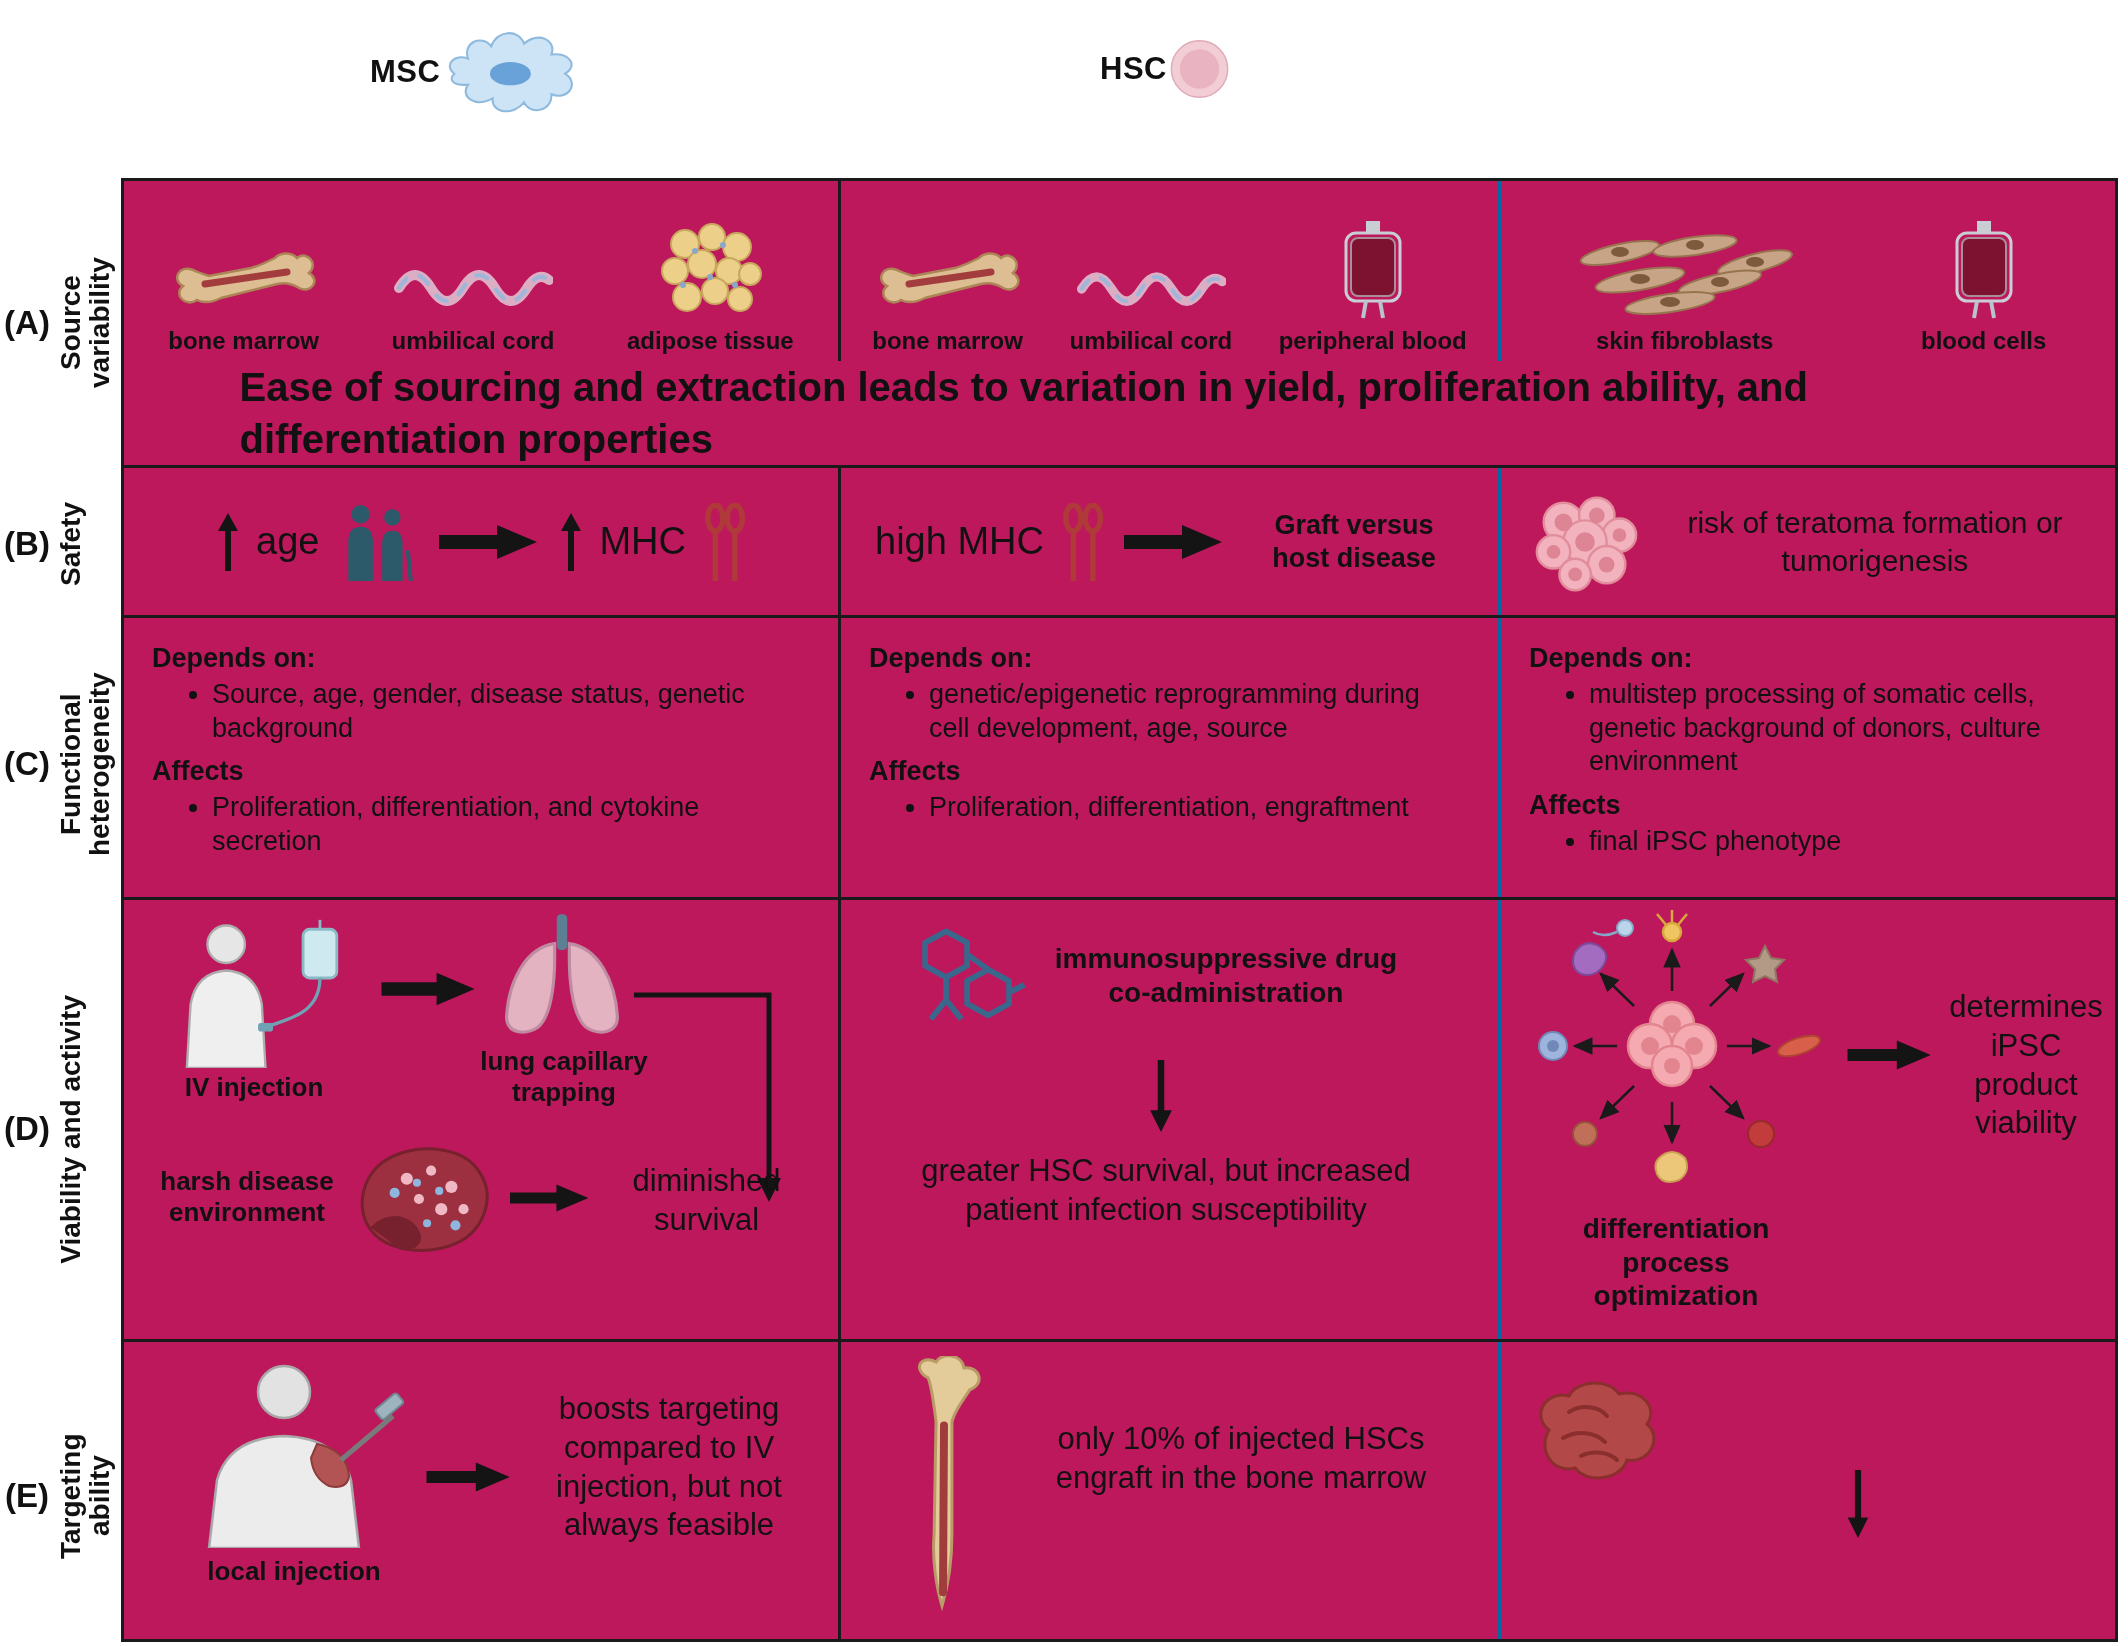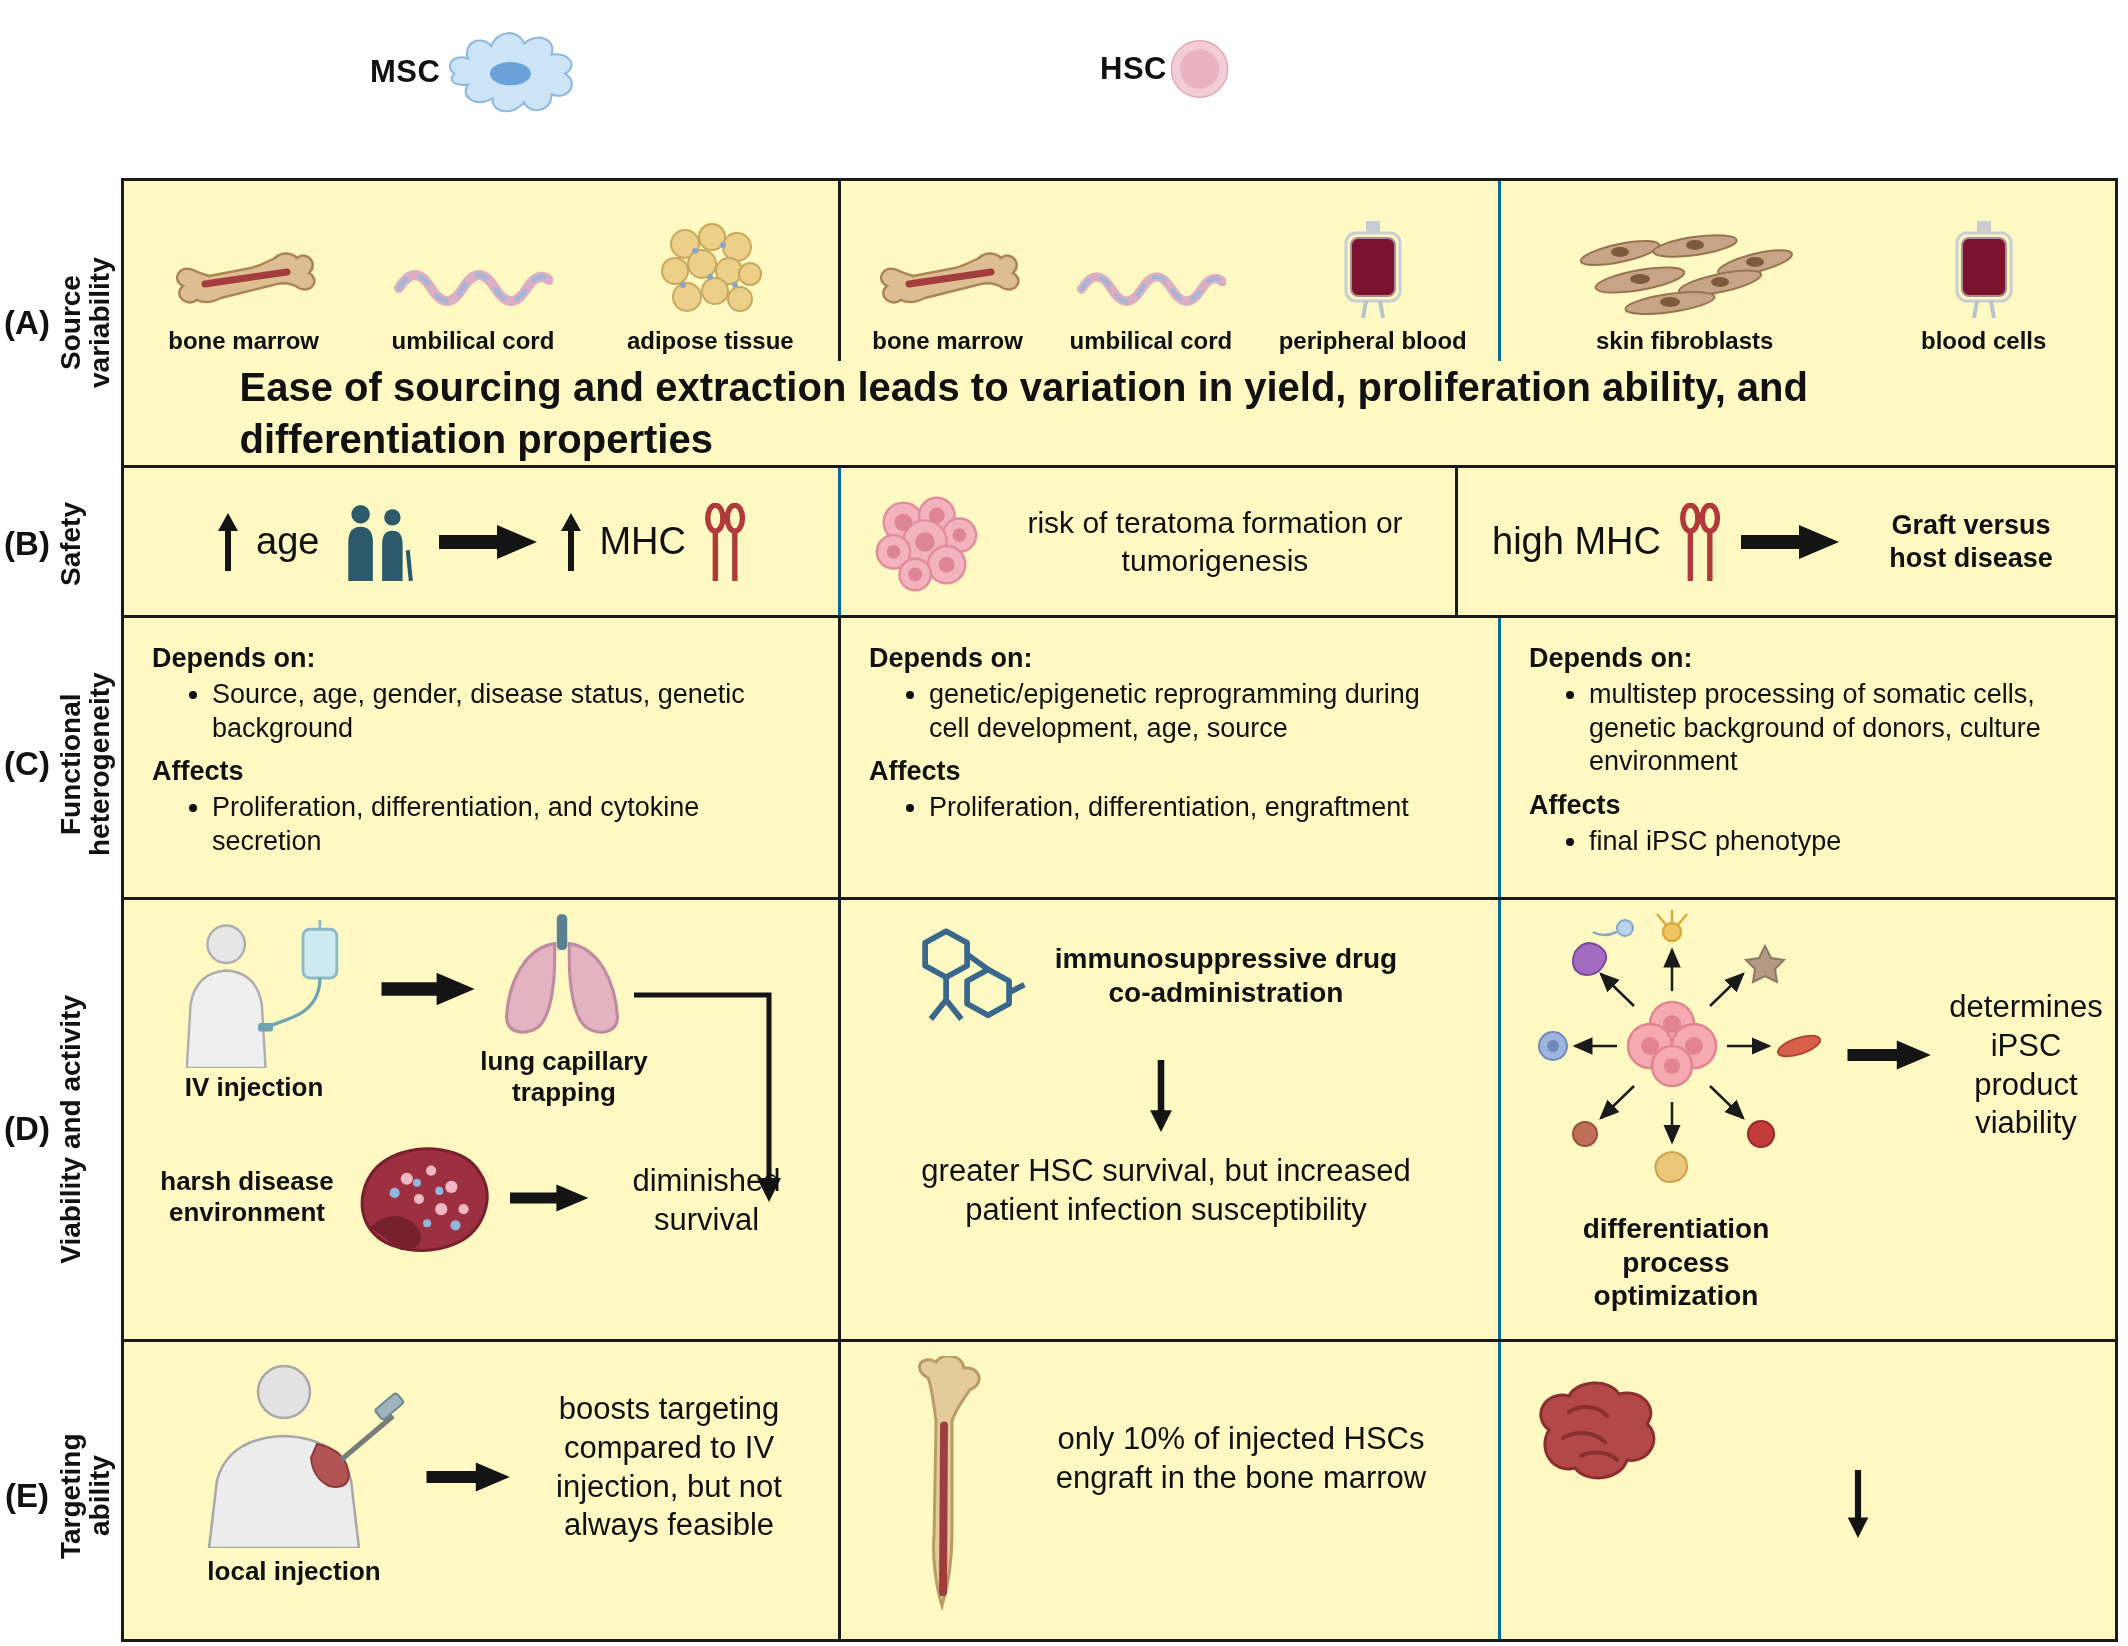--- a/index.html
+++ b/index.html
@@ -6,21 +6,21 @@
   html,body{background:#ffffff}
   .fig{position:relative;width:2128px;height:1646px;background:#fff;
        font-family:"Liberation Sans",sans-serif;color:#111;overflow:hidden}
 
   
   .hdr-col{position:absolute;top:6px;display:flex;flex-direction:row;align-items:center;gap:2px}
   .hdr-label{font-weight:bold;font-size:31px;letter-spacing:.5px}
 
   
   .tbl{position:absolute;left:121px;top:178px;width:1997px;height:1464px;
-       border:3px solid #1a1a1a;display:flex;flex-direction:column;background:#fef9c3}
+       border:3px solid #1a1a1a;display:flex;flex-direction:column;background:#be185d}
   .row{display:flex;border-top:3px solid #1a1a1a;position:relative}
   .row.first{border-top:none}
   .cell{position:relative}
   .c1{width:714px}
   .c2{width:660px;border-left:3px solid #1a1a1a}
   .c3{flex:1;border-left:3px solid #0369a1}
 
   
   .rowA{height:284px;display:flex;flex-direction:column}
   .rowA-top{display:flex;height:180px}
@@ -238,20 +238,34 @@
         </svg>
         <span class="big-word">MHC</span>
         <svg width="44" height="78" viewBox="0 0 40 72">
           <line x1="12" y1="72" x2="12" y2="26" stroke="#b03a3a" stroke-width="5"></line>
           <ellipse cx="12" cy="14" rx="7" ry="12" fill="none" stroke="#b03a3a" stroke-width="5"></ellipse>
           <line x1="30" y1="72" x2="30" y2="26" stroke="#b03a3a" stroke-width="5"></line>
           <ellipse cx="30" cy="14" rx="7" ry="12" fill="none" stroke="#b03a3a" stroke-width="5"></ellipse>
         </svg>
       </div>
 
+      <div class="cell c2 bflex">
+        <span class="big-word">high MHC</span>
+        <svg width="44" height="78" viewBox="0 0 40 72">
+          <line x1="12" y1="72" x2="12" y2="26" stroke="#b03a3a" stroke-width="5"></line>
+          <ellipse cx="12" cy="14" rx="7" ry="12" fill="none" stroke="#b03a3a" stroke-width="5"></ellipse>
+          <line x1="30" y1="72" x2="30" y2="26" stroke="#b03a3a" stroke-width="5"></line>
+          <ellipse cx="30" cy="14" rx="7" ry="12" fill="none" stroke="#b03a3a" stroke-width="5"></ellipse>
+        </svg>
+        <svg width="108" height="40" viewBox="0 0 100 40">
+          <polygon points="0,13 58,13 58,3 98,20 58,37 58,27 0,27" fill="#141414"></polygon>
+        </svg>
+        <div class="gvhd">Graft versus host disease</div>
+      </div>
+
       <div class="cell c3 bflex">
         <svg width="118" height="110" viewBox="0 0 120 110">
           <g fill="#f3b3be" stroke="#e18d9c" stroke-width="2.5">
             <circle cx="38" cy="35" r="20"></circle>
               <circle cx="72" cy="28" r="18"></circle>
               <circle cx="95" cy="48" r="17"></circle>
             <circle cx="60" cy="55" r="22"></circle>
               <circle cx="28" cy="65" r="17"></circle>
               <circle cx="82" cy="78" r="19"></circle>
               <circle cx="50" cy="88" r="16"></circle>
@@ -260,34 +274,20 @@
             <circle cx="38" cy="35" r="9"></circle>
               <circle cx="72" cy="28" r="8"></circle>
               <circle cx="95" cy="48" r="7"></circle>
             <circle cx="60" cy="55" r="10"></circle>
               <circle cx="28" cy="65" r="7"></circle>
               <circle cx="82" cy="78" r="8"></circle>
               <circle cx="50" cy="88" r="7"></circle>
           </g>
         </svg>
         <div class="terat">risk of teratoma formation or tumorigenesis</div>
-      </div>
-
-      <div class="cell c2 bflex">
-        <span class="big-word">high MHC</span>
-        <svg width="44" height="78" viewBox="0 0 40 72">
-          <line x1="12" y1="72" x2="12" y2="26" stroke="#b03a3a" stroke-width="5"></line>
-          <ellipse cx="12" cy="14" rx="7" ry="12" fill="none" stroke="#b03a3a" stroke-width="5"></ellipse>
-          <line x1="30" y1="72" x2="30" y2="26" stroke="#b03a3a" stroke-width="5"></line>
-          <ellipse cx="30" cy="14" rx="7" ry="12" fill="none" stroke="#b03a3a" stroke-width="5"></ellipse>
-        </svg>
-        <svg width="108" height="40" viewBox="0 0 100 40">
-          <polygon points="0,13 58,13 58,3 98,20 58,37 58,27 0,27" fill="#141414"></polygon>
-        </svg>
-        <div class="gvhd">Graft versus host disease</div>
       </div>
     </div>
 
     <div class="row rowC">
       <div class="cell c1 ccell">
         <div class="chead">Depends on:</div>
         <ul>
           <li>Source, age, gender, disease status, genetic background</li>
         </ul>
         <div class="chead">Affects</div>

